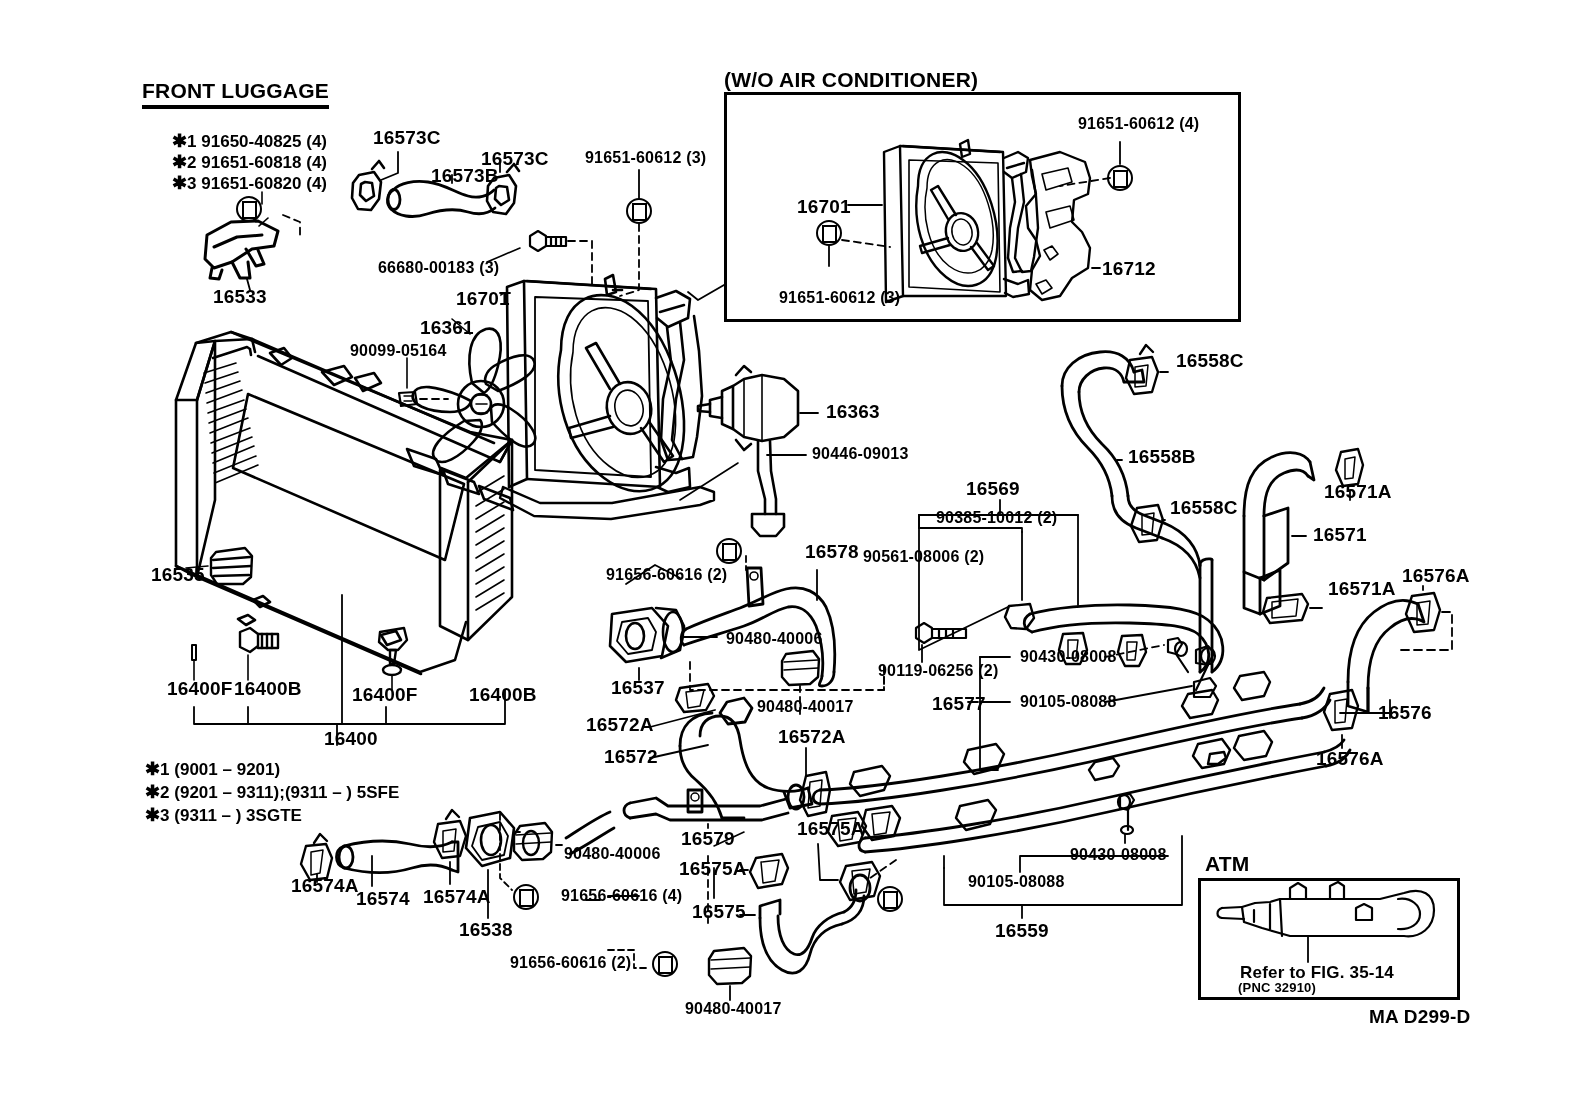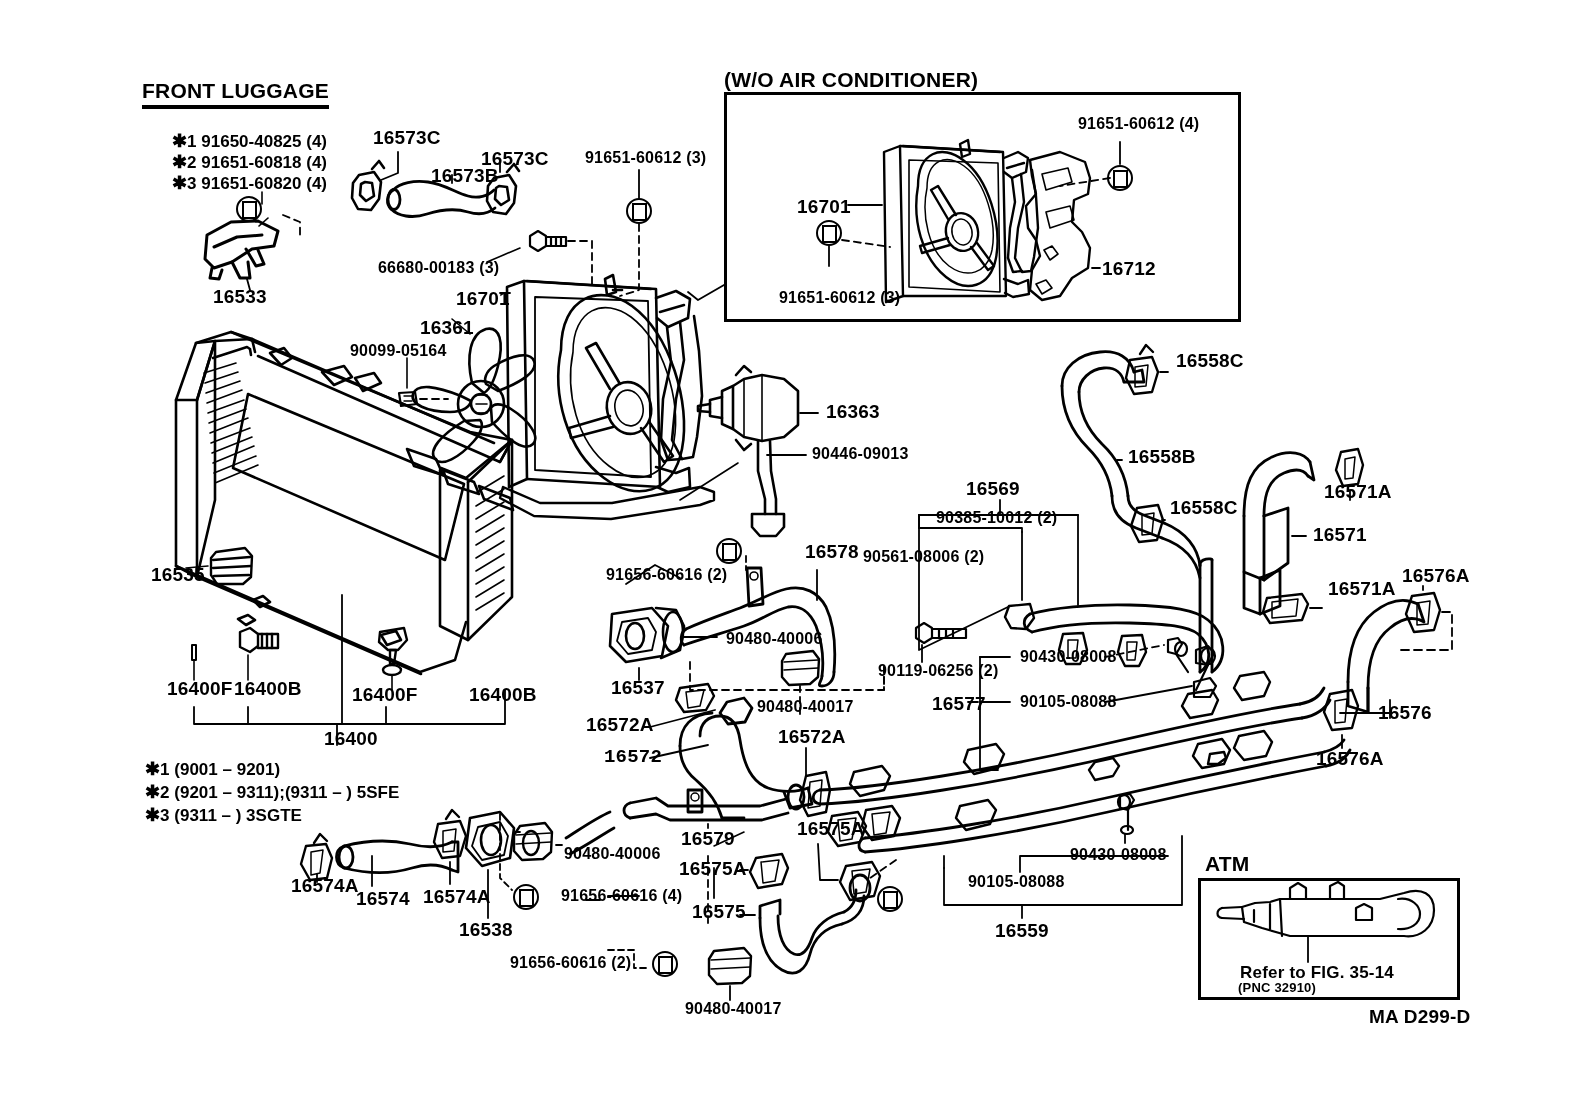--- a/index.html
+++ b/index.html
@@ -710,21 +710,21 @@
   <div class="lbl n" style="left:234px;top:678px;">16400B</div>
   <div class="lbl n" style="left:352px;top:684px;">16400F</div>
   <div class="lbl n" style="left:469px;top:684px;">16400B</div>
   <div class="lbl n" style="left:324px;top:728px;">16400</div>
   <div class="lbl s" style="left:606px;top:566px;">91656-60616 (2)</div>
   <div class="lbl n" style="left:805px;top:541px;">16578</div>
   <div class="lbl s" style="left:726px;top:630px;">90480-40006</div>
   <div class="lbl n" style="left:611px;top:677px;">16537</div>
   <div class="lbl s" style="left:757px;top:698px;">90480-40017</div>
   <div class="lbl n" style="left:586px;top:714px;">16572A</div>
-  <div class="lbl n" style="left:604px;top:746px;font-family:Liberation Mono, monospace;">16572</div>
+  <div class="lbl n" style="left:604px;top:746px;">16572</div>
   <div class="lbl n" style="left:778px;top:726px;">16572A</div>
   <div class="lbl n" style="left:966px;top:478px;">16569</div>
   <div class="lbl s" style="left:936px;top:509px;text-align:center;">90385-10012 (2)</div>
   <div class="lbl s" style="left:863px;top:532px;margin-top:16px;">90561-08006 (2)</div>
   <div class="lbl s" style="left:878px;top:662px;">90119-06256 (2)</div>
   <div class="lbl n" style="left:1176px;top:350px;">16558C</div>
   <div class="lbl n" style="left:1128px;top:446px;text-align:right;">16558B</div>
   <div class="lbl n" style="left:1170px;top:497px;">16558C</div>
   <div class="lbl n" style="left:1324px;top:481px;">16571A</div>
   <div class="lbl n" style="left:1313px;top:524px;">16571</div>

